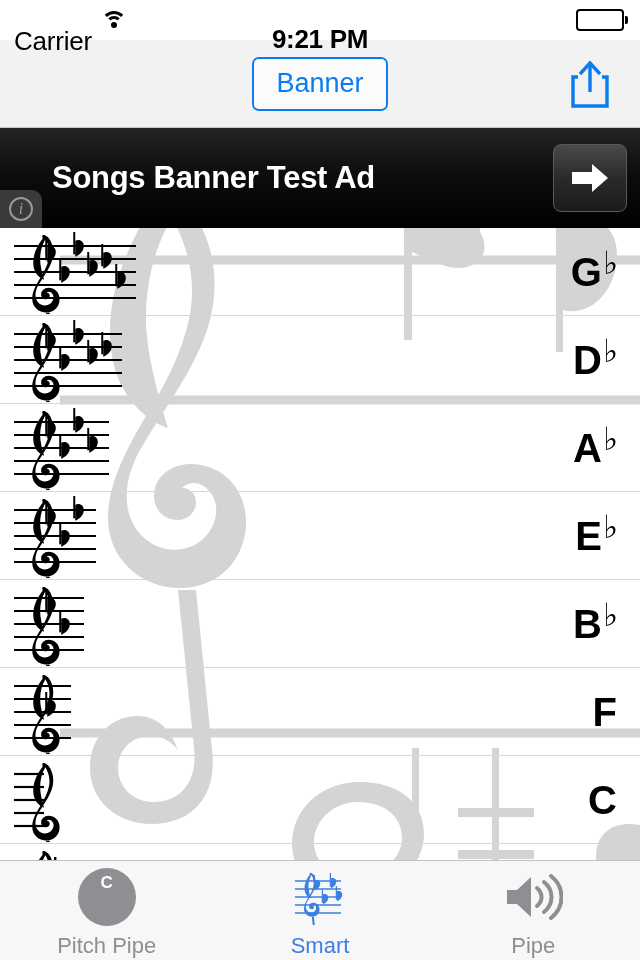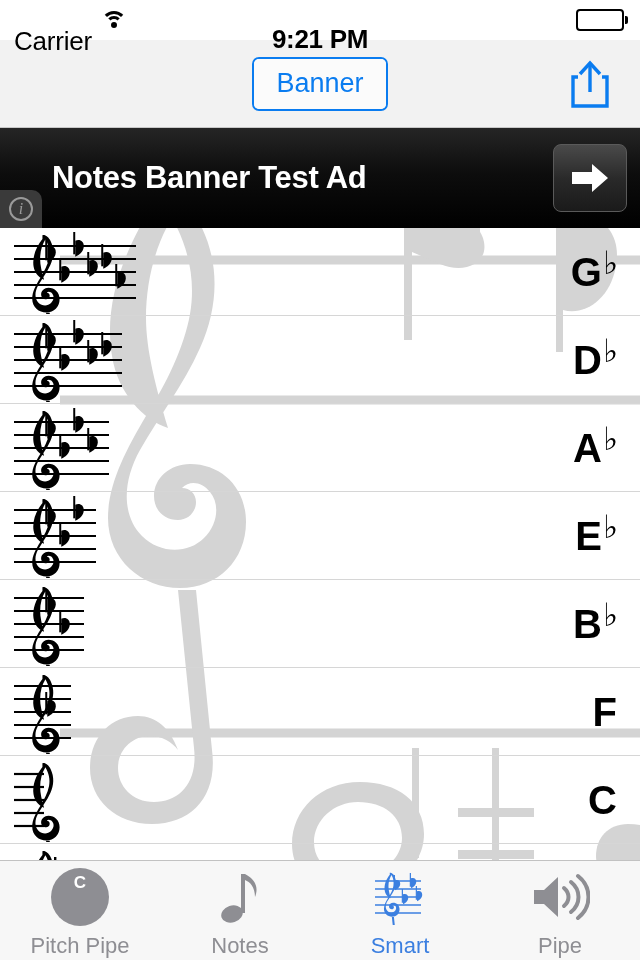--- a/index.html
+++ b/index.html
@@ -203,21 +203,21 @@
     <div class="share-btn">
       <svg width="44" height="50" viewBox="0 0 44 50">
         <path d="M10 18 H5 V47 H39 V18 H34" fill="none" stroke="#0a7cf0" stroke-width="3.4"></path>
         <line x1="22" y1="5" x2="22" y2="33" stroke="#0a7cf0" stroke-width="3.4"></line>
         <polyline points="12,15 22,4 32,15" fill="none" stroke="#0a7cf0" stroke-width="3.4"></polyline>
       </svg>
     </div>
   </div>
 
   <div class="ad-banner">
-    <div class="ad-title">Notes Banner Test Ad</div>
+    <div class="ad-title">Songs Banner Test Ad</div>
     <div class="ad-arrow-btn">
       <svg width="40" height="34" viewBox="0 0 40 34">
         <path d="M2 11 H22 V3 L38 17 L22 31 V23 H2 Z" fill="#ffffff"></path>
       </svg>
     </div>
     <div class="ad-info">
       <span class="info-circle">i</span>
     </div>
   </div>
 
@@ -667,30 +667,20 @@
 
     <div class="tab">
       <div class="tab-icon">
         <div class="pp-circle">
           <span class="pp-c">C</span>
         </div>
       </div>
       <div class="tab-label">Pitch Pipe</div>
     </div>
 
-    <div class="tab">
-      <div class="tab-icon">
-        <svg width="40" height="56" viewBox="0 0 40 56">
-          <ellipse cx="12" cy="45" rx="11" ry="8.5" fill="#8e8e93" transform="rotate(-18 12 45)"></ellipse>
-          <path d="M21 44 V5 h4 v39 z" fill="#8e8e93"></path>
-          <path d="M25 5 C 35 10, 39 18, 35 28 C 35 18, 30 13, 25 11 Z" fill="#8e8e93"></path>
-        </svg>
-      </div>
-      <div class="tab-label">Notes</div>
-    </div>
 
     <div class="tab active">
       <div class="tab-icon">
         <svg width="54" height="56" viewBox="0 0 54 56">
           <g stroke="#3b7fe0" stroke-width="1.6">
             <line x1="2" y1="12" x2="48" y2="12"></line>
             <line x1="2" y1="20" x2="48" y2="20"></line>
             <line x1="2" y1="28" x2="48" y2="28"></line>
             <line x1="2" y1="36" x2="48" y2="36"></line>
             <line x1="2" y1="44" x2="48" y2="44"></line>

